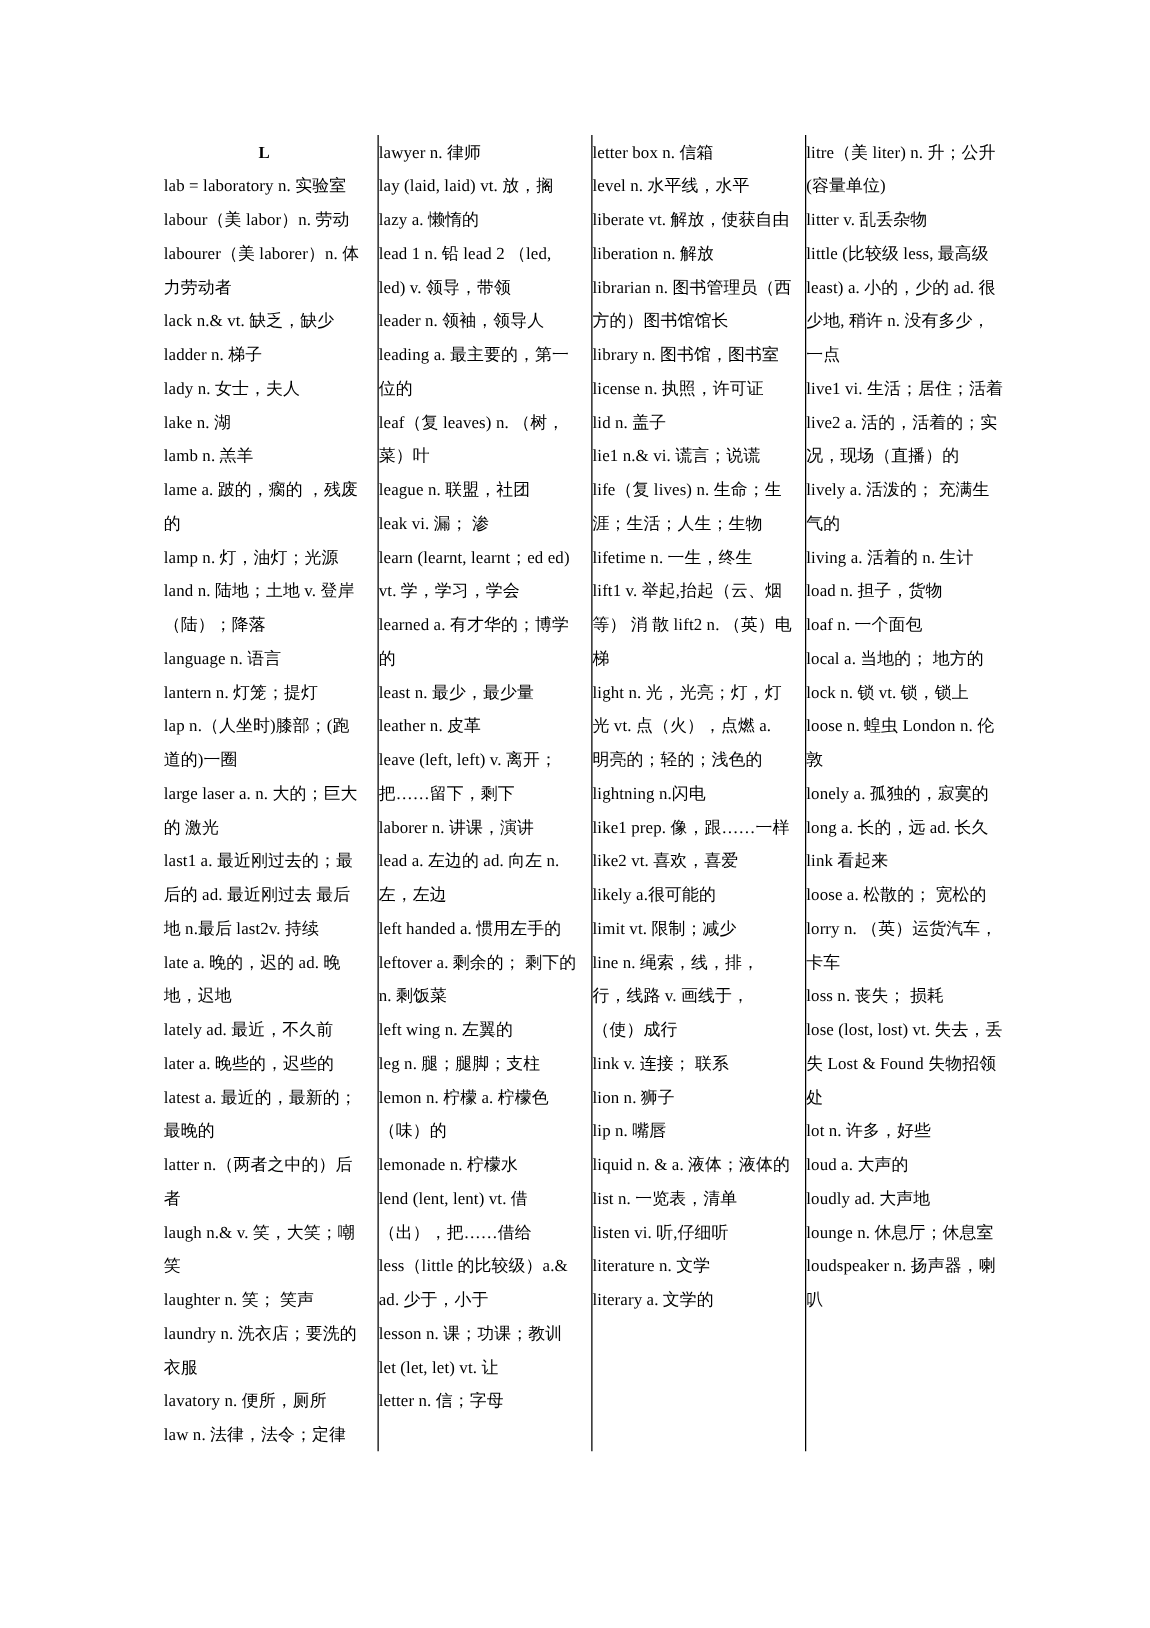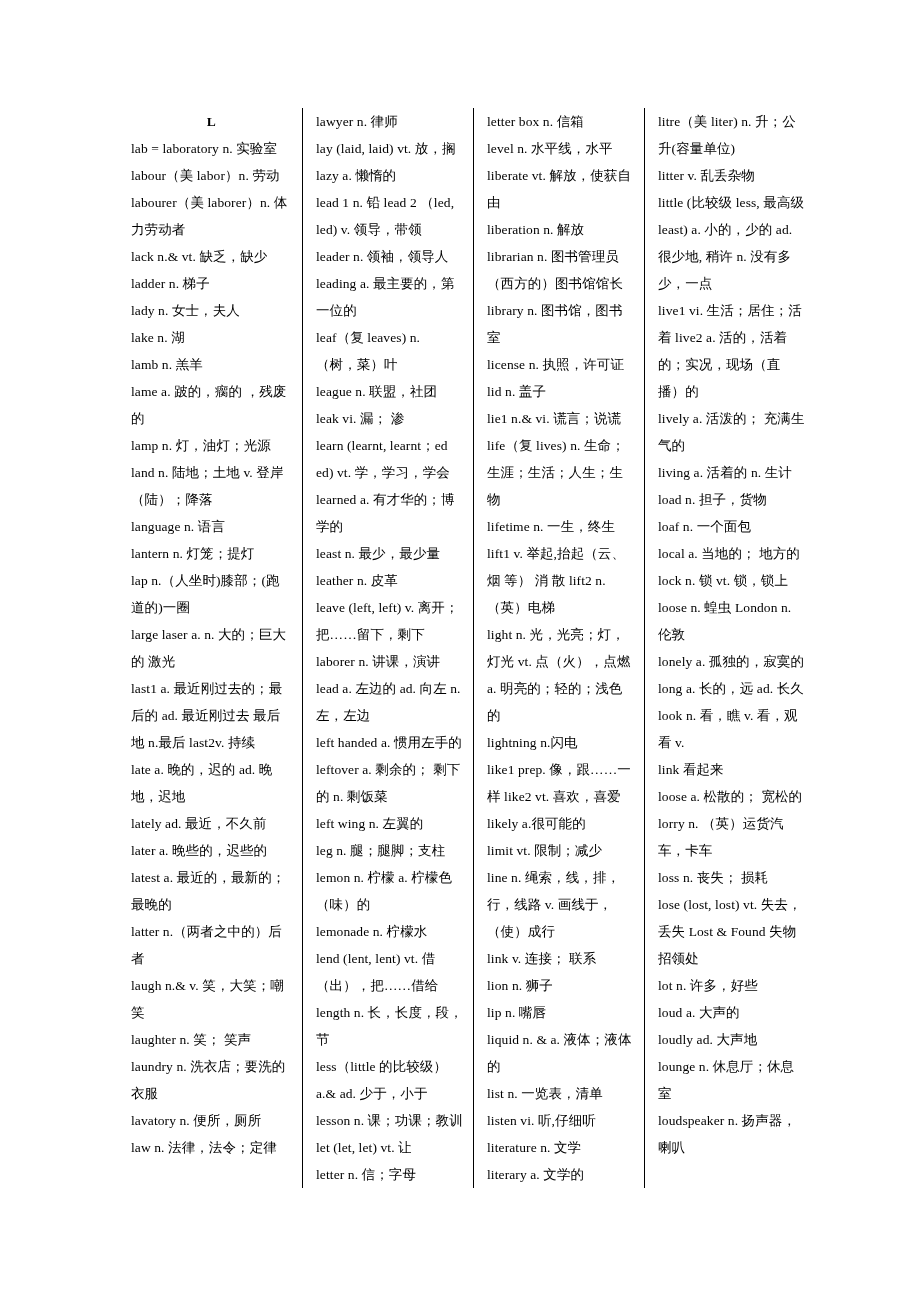--- a/index.html
+++ b/index.html
@@ -34,21 +34,20 @@
     align-items: stretch;
   }
 
   .col {
     width: 171px;
     box-sizing: border-box;
     padding: 0 10px 0 0;
   }
   .col.sep {
     border-left: 1.2px solid #000000;
-    padding-left: 13px;
   }
 
   .col-title {
     font-weight: bold;
     text-align: center;
     font-size: 13.5px;
     line-height: 27px;
     letter-spacing: 0.5px;
   }
 
@@ -113,21 +112,20 @@
       <div class="entry">leave (left, left) v. 离开；把……留下，剩下</div>
       <div class="entry">laborer n. 讲课，演讲</div>
       <div class="entry">lead a. 左边的 ad. 向左 n. 左，左边</div>
       <div class="entry">left   handed a. 惯用左手的</div>
       <div class="entry">leftover a. 剩余的；  剩下的 n. 剩饭菜</div>
       <div class="entry">left   wing n. 左翼的</div>
       <div class="entry">leg n. 腿；腿脚；支柱</div>
       <div class="entry">lemon n. 柠檬 a. 柠檬色（味）的</div>
       <div class="entry">lemonade n. 柠檬水</div>
       <div class="entry">lend (lent, lent) vt. 借（出），把……借给</div>
-      <div class="entry">length n. 长，长度，段，节</div>
       <div class="entry">less（little 的比较级）a.&amp; ad. 少于，小于</div>
       <div class="entry">lesson n. 课；功课；教训</div>
       <div class="entry">let (let, let) vt. 让</div>
       <div class="entry">letter n. 信；字母</div>
     </div>
 
     <div class="col sep">
       <div class="entry">letter   box n. 信箱</div>
       <div class="entry">level n. 水平线，水平</div>
       <div class="entry">liberate vt. 解放，使获自由</div>
@@ -163,21 +161,20 @@
       <div class="entry">live1 vi. 生活；居住；活着 live2 a. 活的，活着的；实况，现场（直播）的</div>
       <div class="entry">lively a. 活泼的；  充满生气的</div>
       <div class="entry">living a. 活着的 n. 生计</div>
       <div class="entry">load n. 担子，货物</div>
       <div class="entry">loaf n. 一个面包</div>
       <div class="entry">local a. 当地的；  地方的</div>
       <div class="entry">lock n. 锁 vt. 锁，锁上</div>
       <div class="entry">loose n. 蝗虫 London n. 伦敦</div>
       <div class="entry">lonely a. 孤独的，寂寞的</div>
       <div class="entry">long a. 长的，远 ad. 长久</div>
-      <div class="entry">look n. 看，瞧 v. 看，观看 v.</div>
       <div class="entry">link     看起来</div>
       <div class="entry">loose a. 松散的；  宽松的</div>
       <div class="entry">lorry n. （英）运货汽车，卡车</div>
       <div class="entry">loss n. 丧失；  损耗</div>
       <div class="entry">lose (lost, lost) vt. 失去，丢失 Lost &amp; Found 失物招领处</div>
       <div class="entry">lot n. 许多，好些</div>
       <div class="entry">loud a. 大声的</div>
       <div class="entry">loudly ad. 大声地</div>
       <div class="entry">lounge n. 休息厅；休息室</div>
       <div class="entry">loudspeaker n. 扬声器，喇叭</div>

